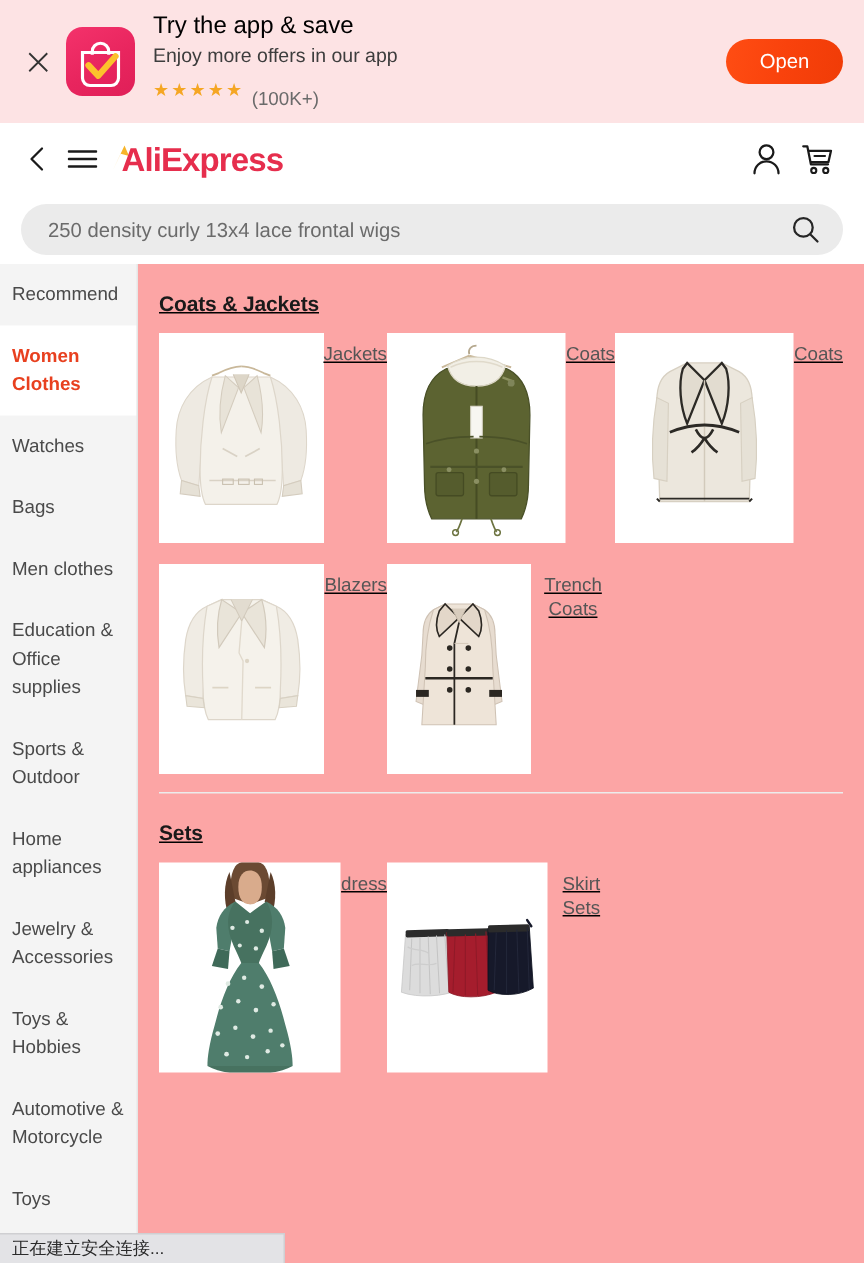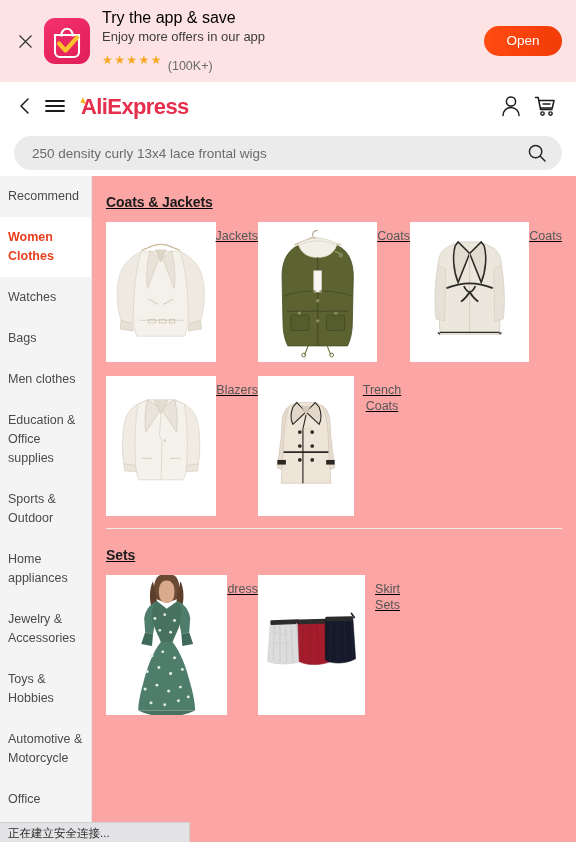--- a/index.html
+++ b/index.html
@@ -364,21 +364,21 @@
     <div class="side-item active">Women Clothes</div>
     <div class="side-item">Watches</div>
     <div class="side-item">Bags</div>
     <div class="side-item">Men clothes</div>
     <div class="side-item">Education &amp; Office supplies</div>
     <div class="side-item">Sports &amp; Outdoor</div>
     <div class="side-item">Home appliances</div>
     <div class="side-item">Jewelry &amp; Accessories</div>
     <div class="side-item">Toys &amp; Hobbies</div>
     <div class="side-item">Automotive &amp; Motorcycle</div>
-    <div class="side-item">Office</div>
+    <div class="side-item">Toys</div>
   </div>
 
   <div class="main">
 
     <div class="section">
       <div class="section-title">Coats &amp; Jackets</div>
 
       <div class="grid">
 
         <div class="cell">

